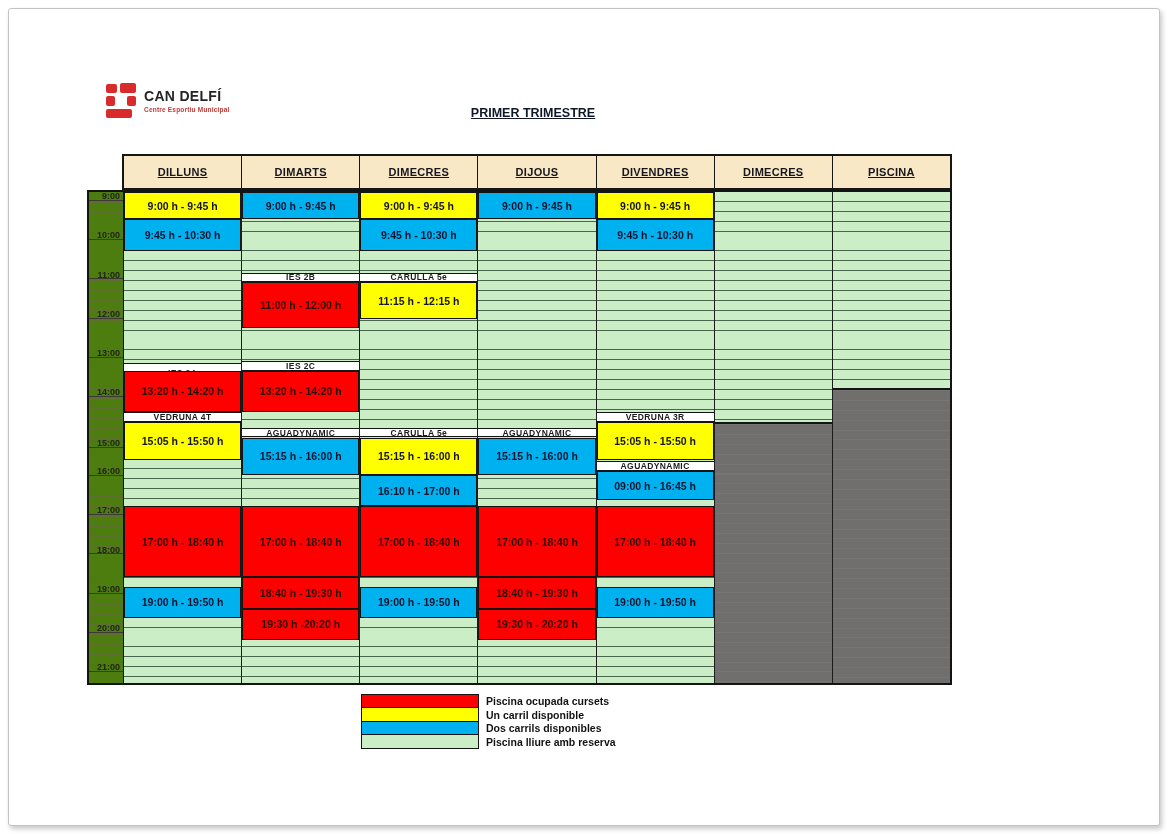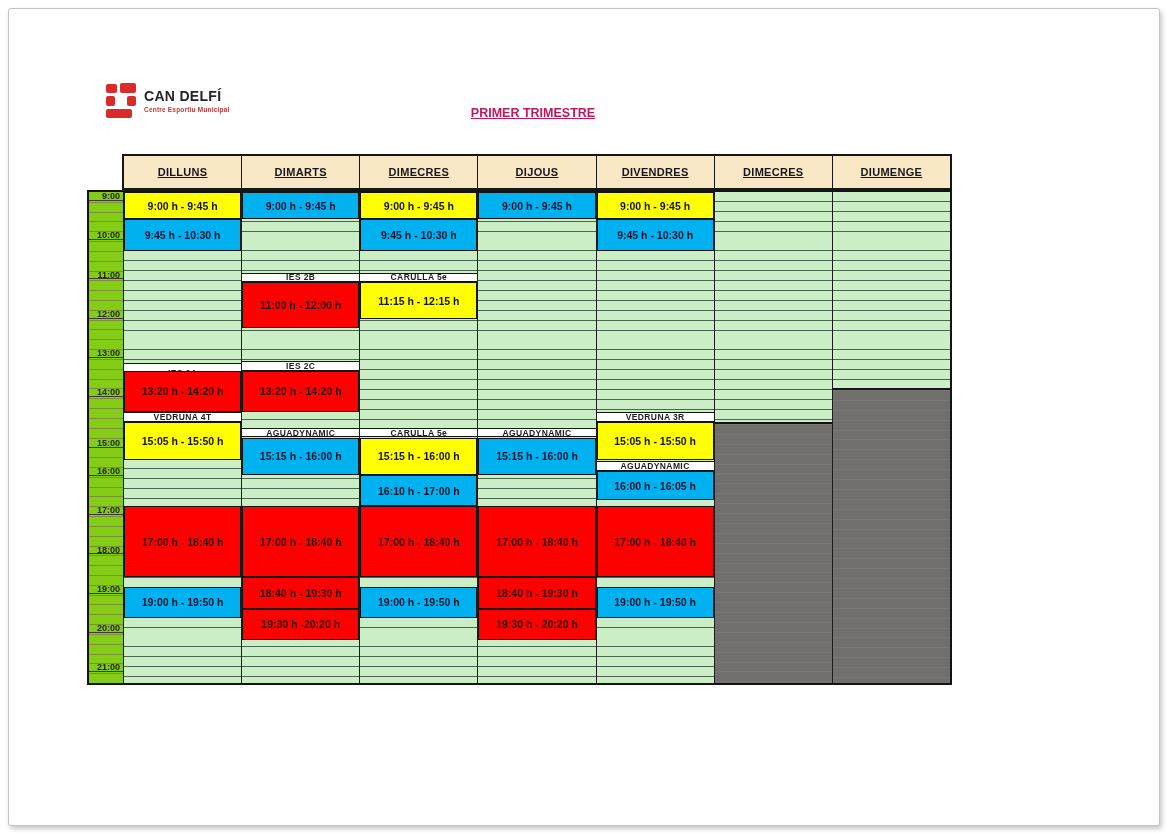--- a/index.html
+++ b/index.html
@@ -8,31 +8,31 @@
         border:1px solid #c3c3c3;box-shadow:2px 3px 5px rgba(0,0,0,.22);border-radius:3px;}
   
   .logo{position:absolute;left:97px;top:74px;display:flex;align-items:flex-start;}
   .logo-mark{width:30px;height:36px;margin-right:8px;}
   .logo-text{padding-top:6px;}
   .logo-name{font-size:14px;font-weight:800;color:#242424;letter-spacing:.3px;line-height:14px;}
   .logo-tag{font-size:6.5px;font-weight:700;color:#c43a35;margin-top:3px;letter-spacing:.2px;}
   
   .title-wrap{position:absolute;left:105px;top:88px;width:838px;text-align:center;}
   .main-title{font-size:15.5px;font-weight:800;color:#060606;text-decoration:underline;letter-spacing:.1px;}
-  .sub-title{margin-top:9px;font-size:12.5px;font-weight:800;color:#be185d;text-decoration:underline;}
+  .sub-title{margin-top:9px;font-size:12.5px;font-weight:800;color:#0f172a;text-decoration:underline;}
   
   #table-wrap{position:absolute;left:78px;top:145px;width:867px;height:531px;}
   #day-header{position:absolute;left:35px;top:0;width:830px;height:36px;display:flex;
               border:2px solid #161616;box-sizing:border-box;background:#F9E8C5;}
   .day-cell{flex:1;display:flex;align-items:center;justify-content:center;box-sizing:border-box;}
   .day-cell + .day-cell{border-left:1.5px solid #161616;}
   .day-cell span{font-size:11px;font-weight:600;color:#16161c;text-decoration:underline;letter-spacing:.3px;}
   #grid-outline{position:absolute;left:0;top:36px;width:865px;height:495px;border:2px solid #141414;
                 box-sizing:border-box;display:flex;}
-  #gutter{width:35px;min-width:35px;background:#84cc16;position:relative;border-right:1.5px solid #141414;box-sizing:border-box;}
+  #gutter{width:35px;min-width:35px;background:#4d7c0f;position:relative;border-right:1.5px solid #141414;box-sizing:border-box;}
   .g-line{position:absolute;left:0;width:100%;height:1px;background:rgba(110,100,75,.55);}
   .hour-label{position:absolute;left:0;width:100%;box-sizing:border-box;text-align:right;padding-right:3px;
               font-size:9px;font-weight:700;color:#23231f;border-bottom:1.5px solid #3a3a33;}
   #body-cols{flex:1;display:flex;position:relative;}
   .day-col{flex:1;position:relative;box-sizing:border-box;
            background:repeating-linear-gradient(to bottom,#CBEEC6 0px,#CBEEC6 9px,#47664b 9px,#47664b 9.9px);}
   .day-col + .day-col{border-left:1.5px solid #1c1c1c;}
   .closed{position:absolute;left:0;right:0;bottom:0;background:#716e6e;border-top:2px solid #141414;
           background-image:repeating-linear-gradient(to bottom,rgba(255,255,255,.05) 0 1px,transparent 1px 9.9px);}
   .block{position:absolute;left:0;right:0;box-sizing:border-box;display:flex;align-items:center;justify-content:center;
@@ -88,21 +88,21 @@
         <div class="day-cell">
           <span>DIJOUS</span>
         </div>
         <div class="day-cell">
           <span>DIVENDRES</span>
         </div>
         <div class="day-cell">
           <span>DIMECRES</span>
         </div>
         <div class="day-cell">
-          <span>DIUMENGE</span>
+          <span>PISCINA</span>
         </div>
       </div>
     <div id="grid-outline">
       <div id="gutter">
           <div class="g-line" style="top: 9.82px;"></div>
           <div class="g-line" style="top: 19.64px;"></div>
           <div class="g-line" style="top: 29.46px;"></div>
           <div class="g-line" style="top: 39.28px;"></div>
           <div class="g-line" style="top: 49.1px;"></div>
           <div class="g-line" style="top: 58.92px;"></div>
@@ -281,33 +281,51 @@
             <div class="block band" style="top: 219.968px; height: 9.82px;">
               <span>VEDRUNA 3R</span>
             </div>
             <div class="block yellow" style="top: 229.788px; height: 38.4944px;">
               <span>15:05 h - 15:50 h</span>
             </div>
             <div class="block band" style="top: 269.068px; height: 9.82px;">
               <span>AGUADYNAMIC</span>
             </div>
             <div class="block blue" style="top: 278.888px; height: 29.46px;">
-              <span>16:00 h - 16:05 h</span>
+              <span>09:00 h - 16:45 h</span>
             </div>
             <div class="block red" style="top: 314.24px; height: 70.704px;">
               <span>17:00 h - 18:40 h</span>
             </div>
             <div class="block blue" style="top: 394.764px; height: 31.424px;">
               <span>19:00 h - 19:50 h</span>
             </div>
           </div>
           <div class="day-col">
             <div class="closed" style="top: 229.788px;"></div>
           </div>
           <div class="day-col">
             <div class="closed" style="top: 196.4px;"></div>
           </div>
         </div>
     </div>
   </div>
 
+  <div id="legend">
+      <div class="legend-row">
+        <div class="legend-swatch" style="background: rgb(254, 0, 0);"></div>
+        <div class="legend-label">Piscina ocupada cursets</div>
+      </div>
+      <div class="legend-row">
+        <div class="legend-swatch" style="background: rgb(255, 255, 0);"></div>
+        <div class="legend-label">Un carril disponible</div>
+      </div>
+      <div class="legend-row">
+        <div class="legend-swatch" style="background: rgb(0, 177, 240);"></div>
+        <div class="legend-label">Dos carrils disponibles</div>
+      </div>
+      <div class="legend-row">
+        <div class="legend-swatch" style="background: rgb(203, 238, 198);"></div>
+        <div class="legend-label">Piscina lliure amb reserva</div>
+      </div>
+    </div>
 
 </div>
 
 </body></html>

